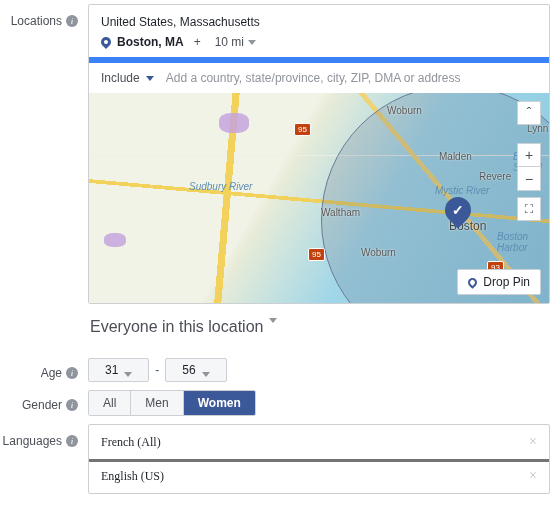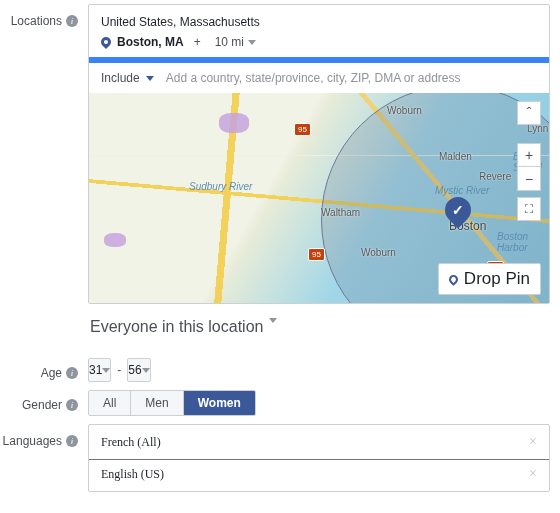--- a/index.html
+++ b/index.html
@@ -192,21 +192,21 @@
   }
   .map-ctrl.up { top: 8px; }
   .map-ctrl.zin { top: 50px; }
   .map-ctrl.zout { top: 74px; border-top: none;}
   .map-ctrl.full { top: 104px; font-size: 12px;}
   .drop-pin {
     position: absolute; right: 8px; bottom: 8px;
     background: #fff;
     border: 1px solid #ccd0d5;
     padding: 5px 10px;
-    font-size: 17px;
+    font-size: 12px;
     color: #1d2129;
     display: flex; align-items: center; gap: 6px;
     cursor: pointer;
     border-radius: 2px;
     margin-left: 23px;
   }
   .pin-outline {
     width: 9px; height: 9px;
     border: 2px solid #3b5998;
     border-radius: 50% 50% 50% 0;
@@ -215,24 +215,24 @@
 
   .loc-footer {
     padding: 14px 2px;
     color: #4b4f56;
     display: flex; align-items: flex-start; gap: 6px;
     font-size: 16px;
   }
 
   
   .age-sel {
-    display: inline-flex; align-items: center; 
+    display: inline-flex; align-items: flex-end; gap: 6px;
     border: 1px solid #ccd0d5;
     background: #f5f6f7;
-    padding: 4px 0;
+    padding: 4px 16px;
     border-radius: 2px;
     cursor: pointer;
     font-size: 12px;
     color: #1d2129;
   }
   .dash { margin: 0 6px; color: #4b4f56;}
 
   
   .seg {
     display: inline-flex;
@@ -260,21 +260,21 @@
     border: 1px solid #ccd0d5;
     border-radius: 2px;
     font-family: Liberation Serif, serif;
   }
   .lang-item {
     display: flex; align-items: center; justify-content: space-between;
     padding: 9px 12px;
     font-size: 12px;
     color: #1d2129;
   }
-  .lang-item + .lang-item { border-top: 1px solid #737373; padding-top: 6px;}
+  .lang-item + .lang-item { border-top: 3px solid #737373; padding-top: 6px;}
   .remove-x { color: #bec2c9; cursor: pointer; font-size: 14px;}
 </style>
 </head>
 <body>
 
 <div class="row">
   <div class="label-col top">
     <span>Locations</span>
     <span class="info-icon">i</span>
   </div>

